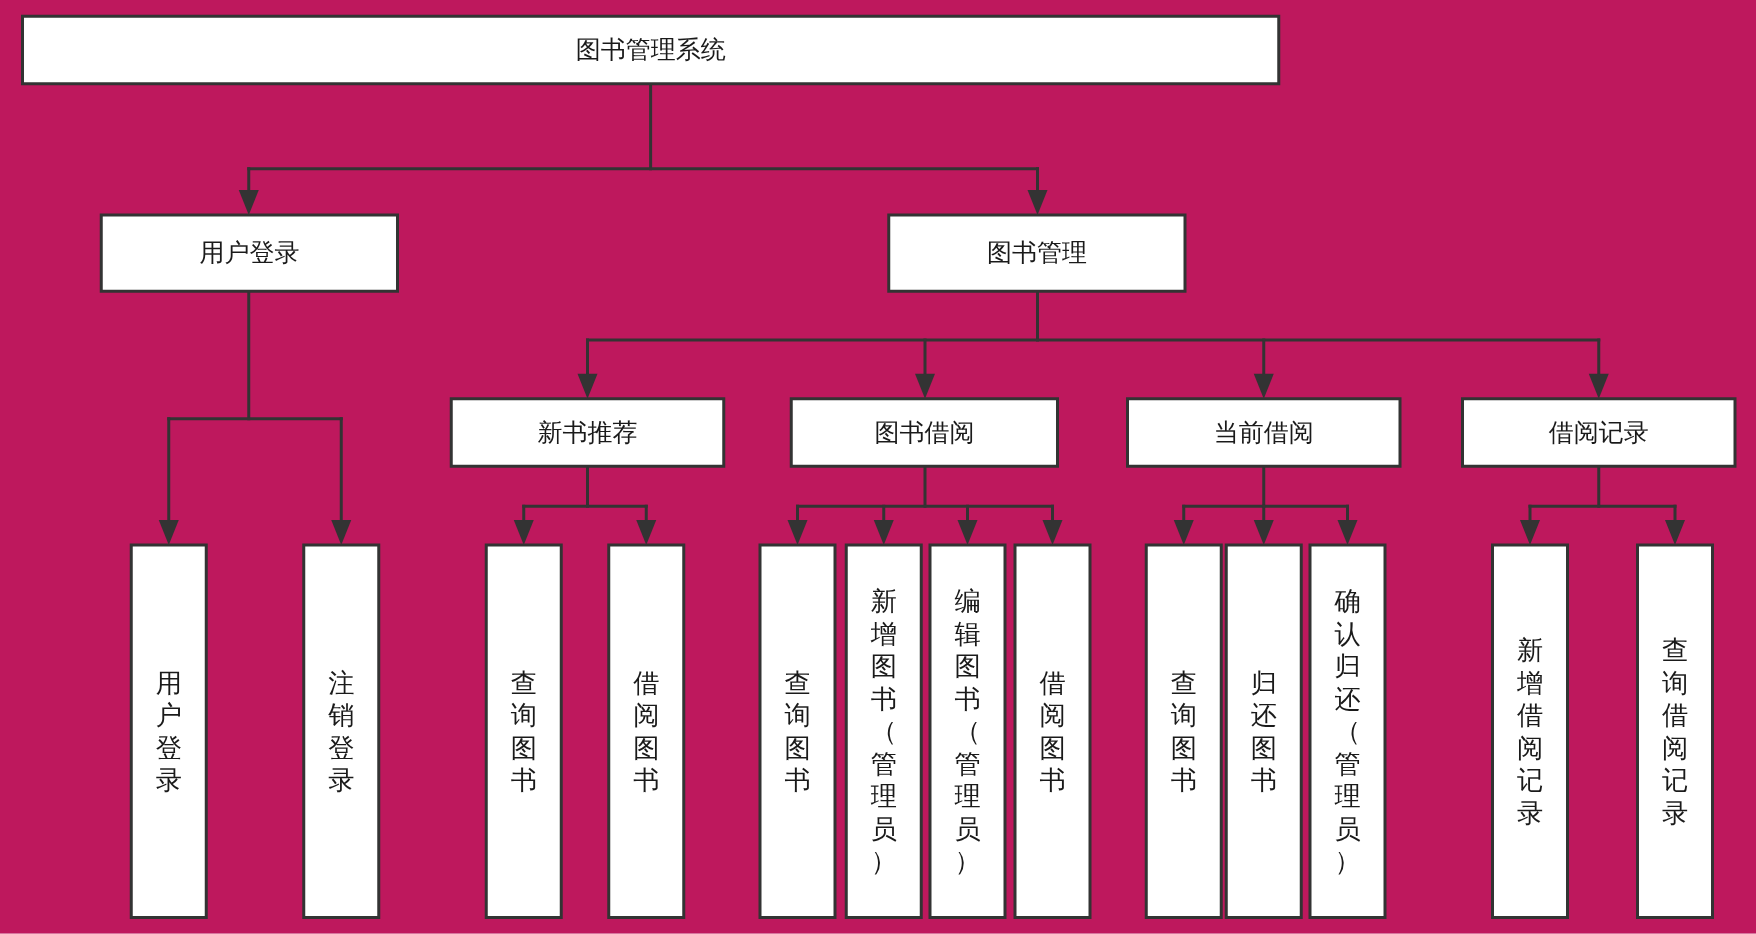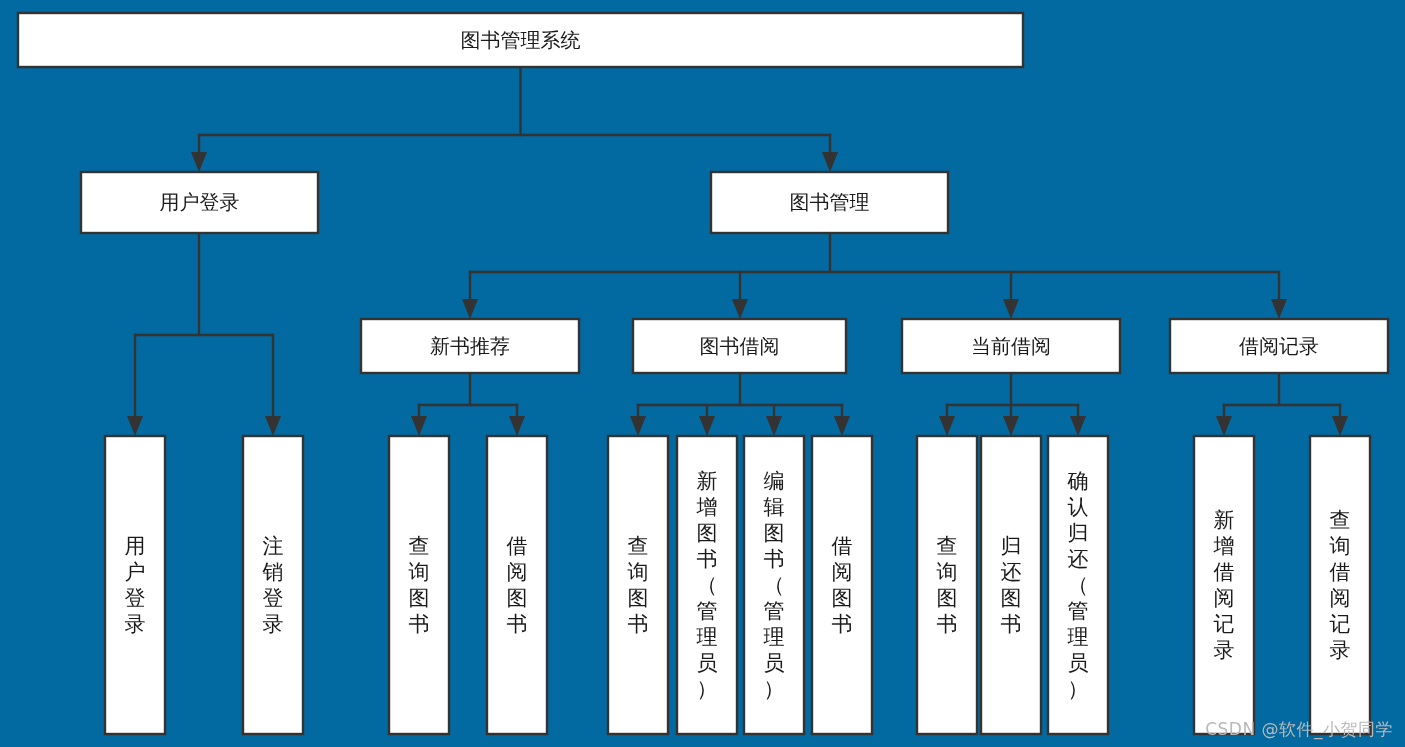--- a/index.html
+++ b/index.html
@@ -10,21 +10,21 @@
   body {
     width: 1405px;
     height: 747px;
     overflow: hidden;
     font-family: "DejaVu Sans", "Liberation Sans", sans-serif;
   }
   #diagram-root {
     position: relative;
     width: 1405px;
     height: 747px;
-    background: #0369a1;
+    background: #be185d;
   }
   svg#flowchart {
     display: block;
     width: 1405px;
     height: 747px;
   }
   .node-box {
     fill: #ffffff;
     stroke: #333333;
     stroke-width: 2.4;
@@ -267,15 +267,14 @@
           <rect x="1194" y="436" width="60" height="298" class="node-box"></rect>
           <text x="1224" class="node-label-v"><tspan x="1224" y="527.28">新</tspan><tspan x="1224" y="553.28">增</tspan><tspan x="1224" y="579.28">借</tspan><tspan x="1224" y="605.28">阅</tspan><tspan x="1224" y="631.28">记</tspan><tspan x="1224" y="657.28">录</tspan></text>
         </g>
         <g>
           <rect x="1310" y="436" width="60" height="298" class="node-box"></rect>
           <text x="1340" class="node-label-v"><tspan x="1340" y="527.28">查</tspan><tspan x="1340" y="553.28">询</tspan><tspan x="1340" y="579.28">借</tspan><tspan x="1340" y="605.28">阅</tspan><tspan x="1340" y="631.28">记</tspan><tspan x="1340" y="657.28">录</tspan></text>
         </g>
       </g>
   </svg>
 
-  <div class="watermark">CSDN @软件_小贺同学</div>
 
 </div>
 
 </body></html>

